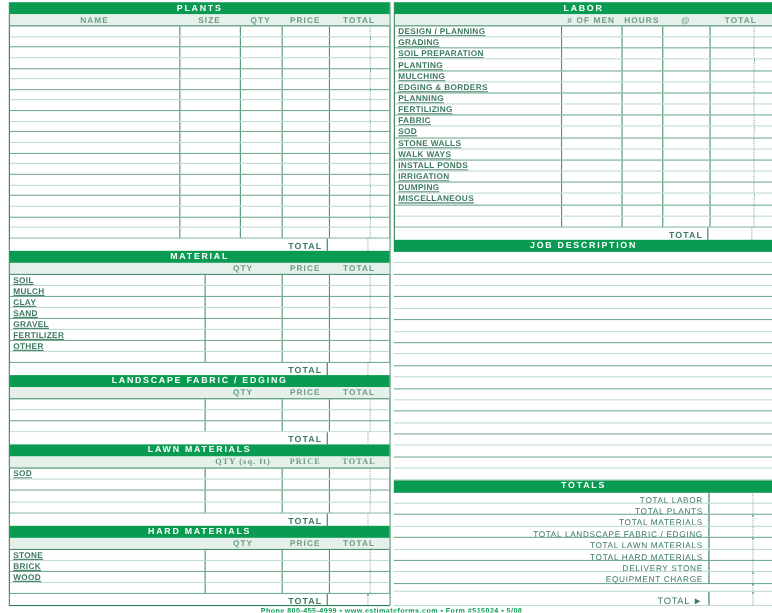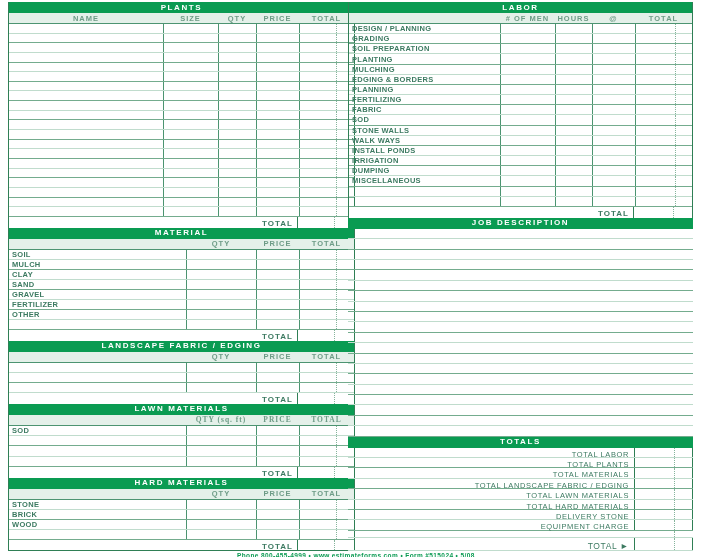--- a/index.html
+++ b/index.html
@@ -1,32 +1,32 @@
 <!DOCTYPE html>
 <html style="--bar: #0a9b52; --band: #e4f0e9; --bandtxt: #6e9c87; --txt: #3c7a61; --dark: #2f7f55; --colline: #4c9471; --rowlight: #c0dccd; --rowdark: #74ac8e; --dots: #86b49c;"><head>
 <meta charset="utf-8">
 <style>
   html,body{margin:0;padding:0;background:#ffffff;}
   .page{position:relative;width:702px;height:557px;background:#fff;overflow:hidden;
         font-family:"Liberation Sans",sans-serif;}
   .col{position:absolute;top:2px;}
   .col.left{left:8px;width:347px;}
-  .col.right{left:348px;width:345px;}
+  .col.right{left:358px;width:345px;}
   .tbl{border-left:1px solid var(--dark);border-right:1px solid var(--dark);box-sizing:border-box;}
   .noside{border-left:none;border-right:none;}
   .bar{height:11px;background:var(--bar);color:#fff;font-weight:bold;font-size:8px;
        letter-spacing:1.6px;display:flex;align-items:center;justify-content:center;line-height:1;}
   .band{height:11px;background:var(--band);display:grid;align-items:center;
         font-weight:bold;font-size:7.5px;letter-spacing:1px;color:var(--bandtxt);
         border-bottom:1px solid var(--colline);box-sizing:border-box;}
   .band .bc{text-align:center;white-space:nowrap;overflow:hidden;}
   .row{display:grid;box-sizing:border-box;border-bottom:1px solid var(--rowlight);}
   .row.dk{border-bottom-color:var(--rowdark);}
   .c{border-left:1px solid var(--colline);position:relative;box-sizing:border-box;}
-  .c.first{border-left:none;}
+  .c.first{border-left:none;text-decoration:underline;}
   .lab{display:flex;align-items:center;font-size:7.5px;font-weight:600;color:var(--txt);
        padding-left:3px;letter-spacing:0.3px;white-space:nowrap;overflow:hidden;}
   .cents{position:absolute;top:0;bottom:0;border-left:1px dotted var(--dots);}
   .total-row{display:flex;box-sizing:border-box;align-items:stretch;background:#fff;}
   .total-row .tlabel{flex:1;text-align:right;font-size:8px;font-weight:bold;color:var(--txt);
        letter-spacing:1px;padding:2px 4px 0 0;white-space:nowrap;}
   .total-row .tbox{border-left:1px solid var(--dark);position:relative;box-sizing:border-box;}
   .bb{border-bottom:1px solid var(--dark);}
   .line{box-sizing:border-box;border-bottom:1px solid var(--rowlight);}
   .line.dk{border-bottom-color:var(--rowdark);}

